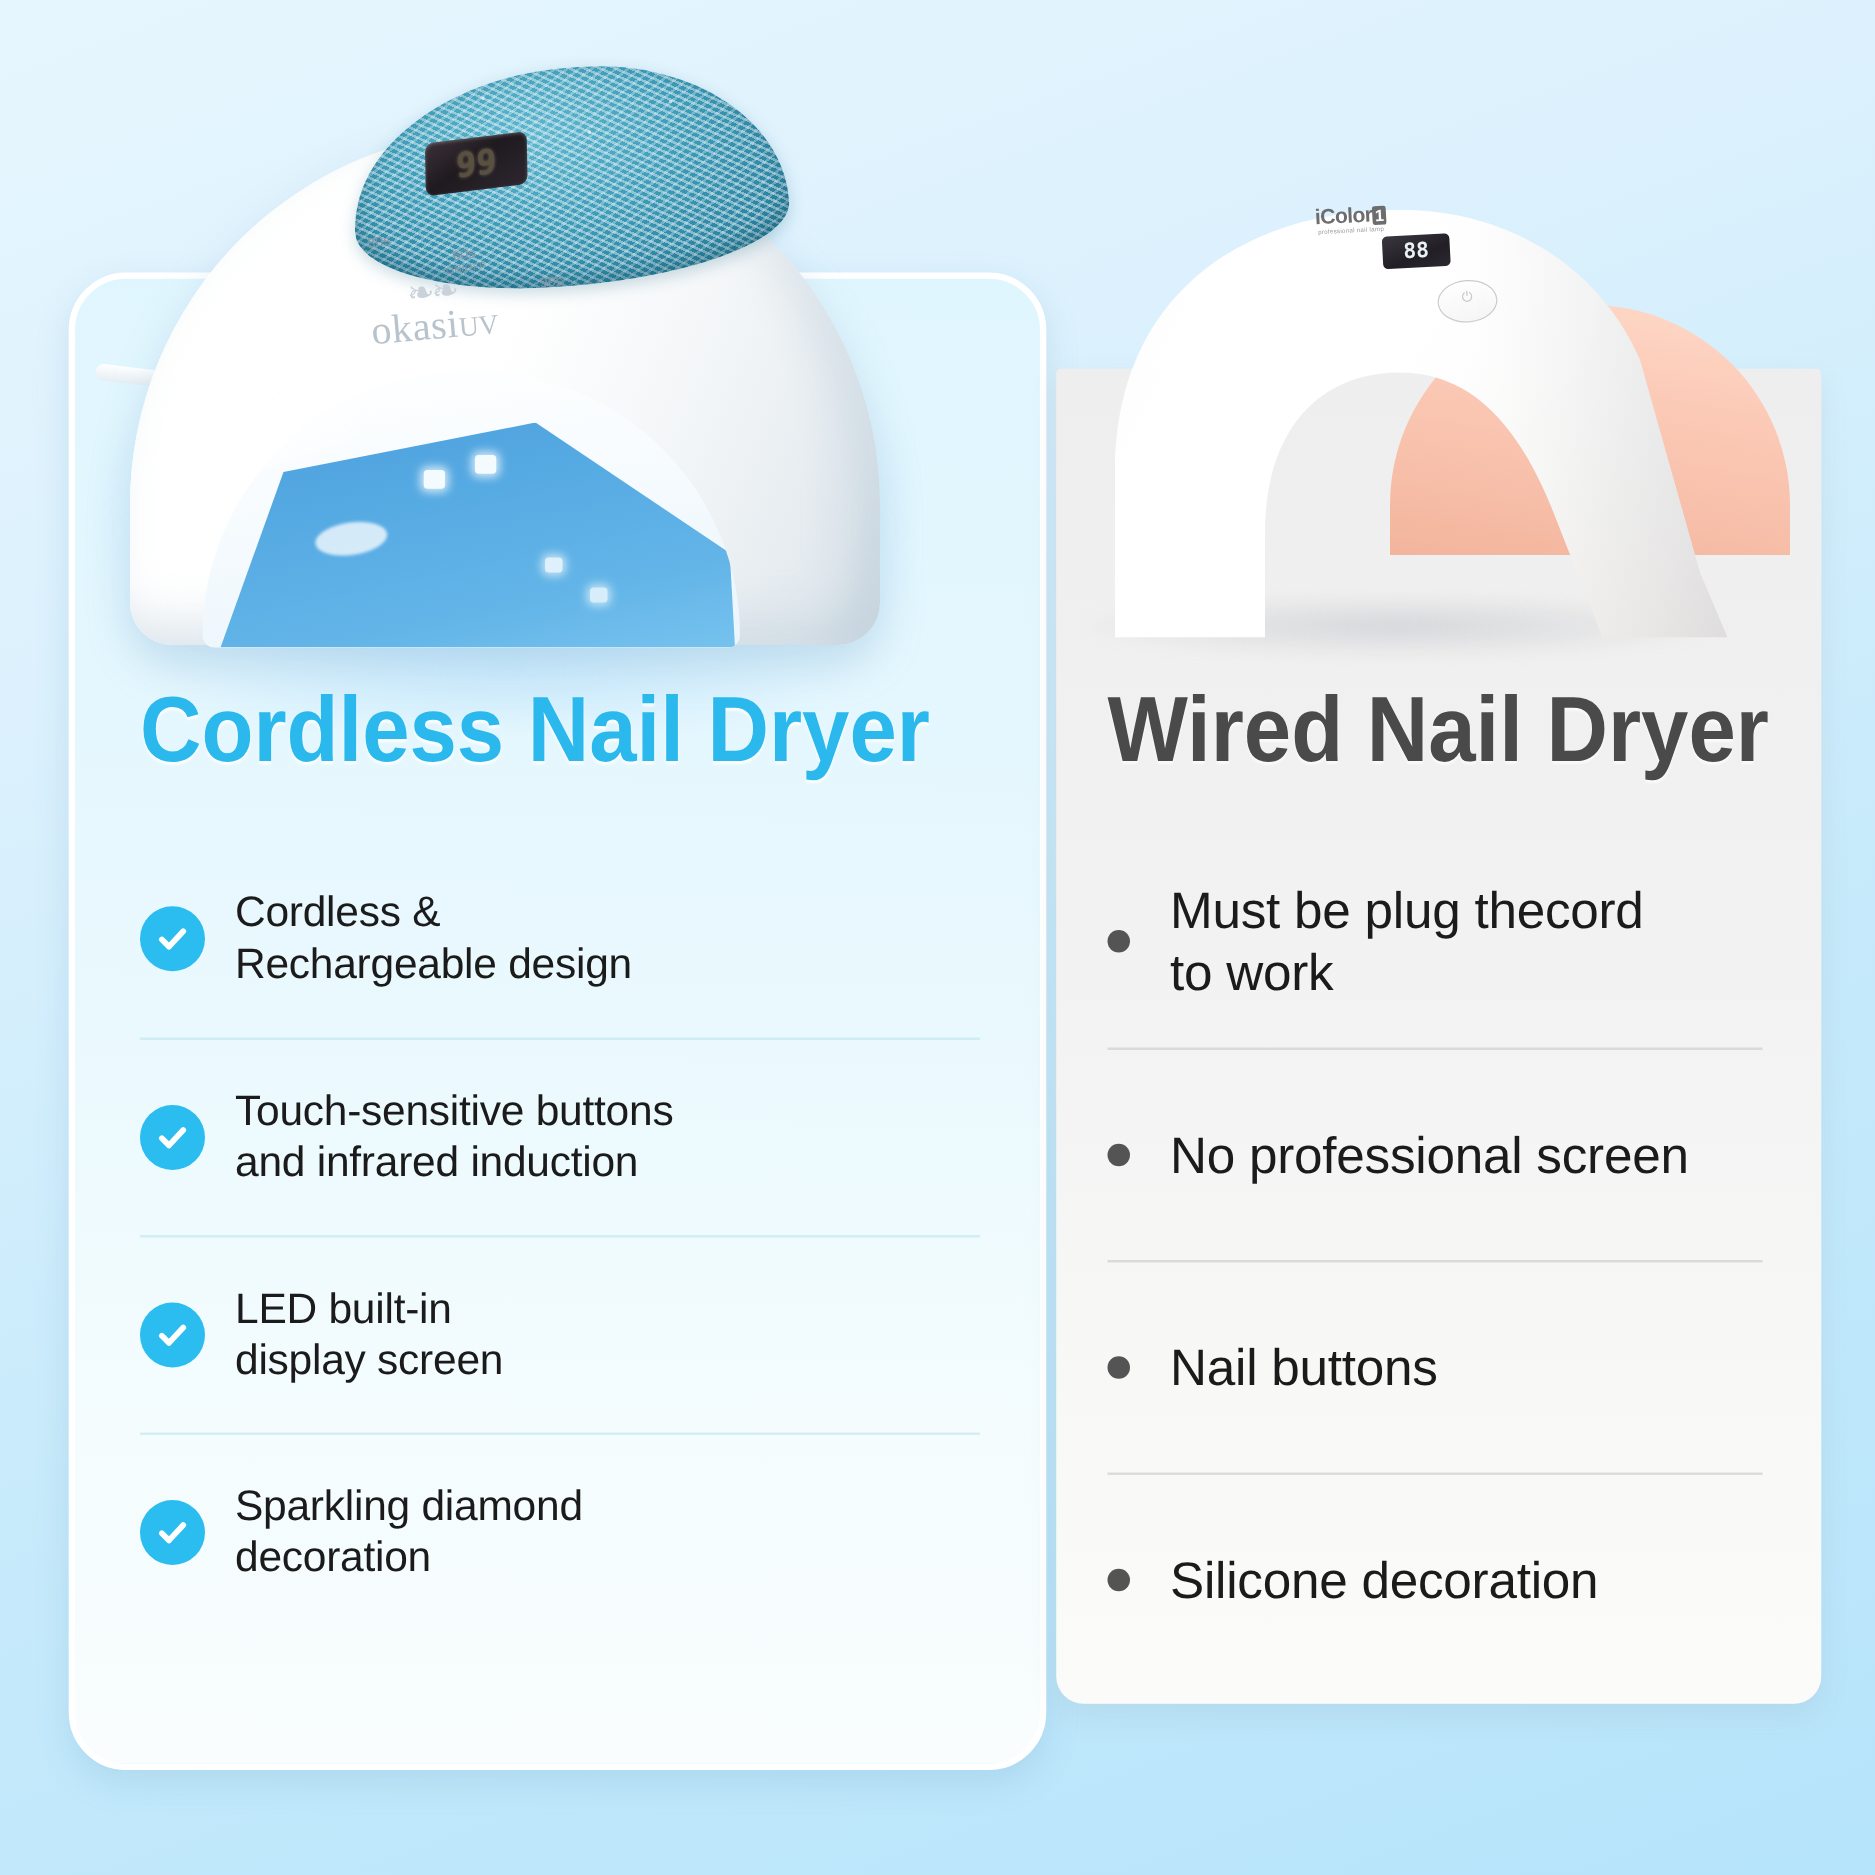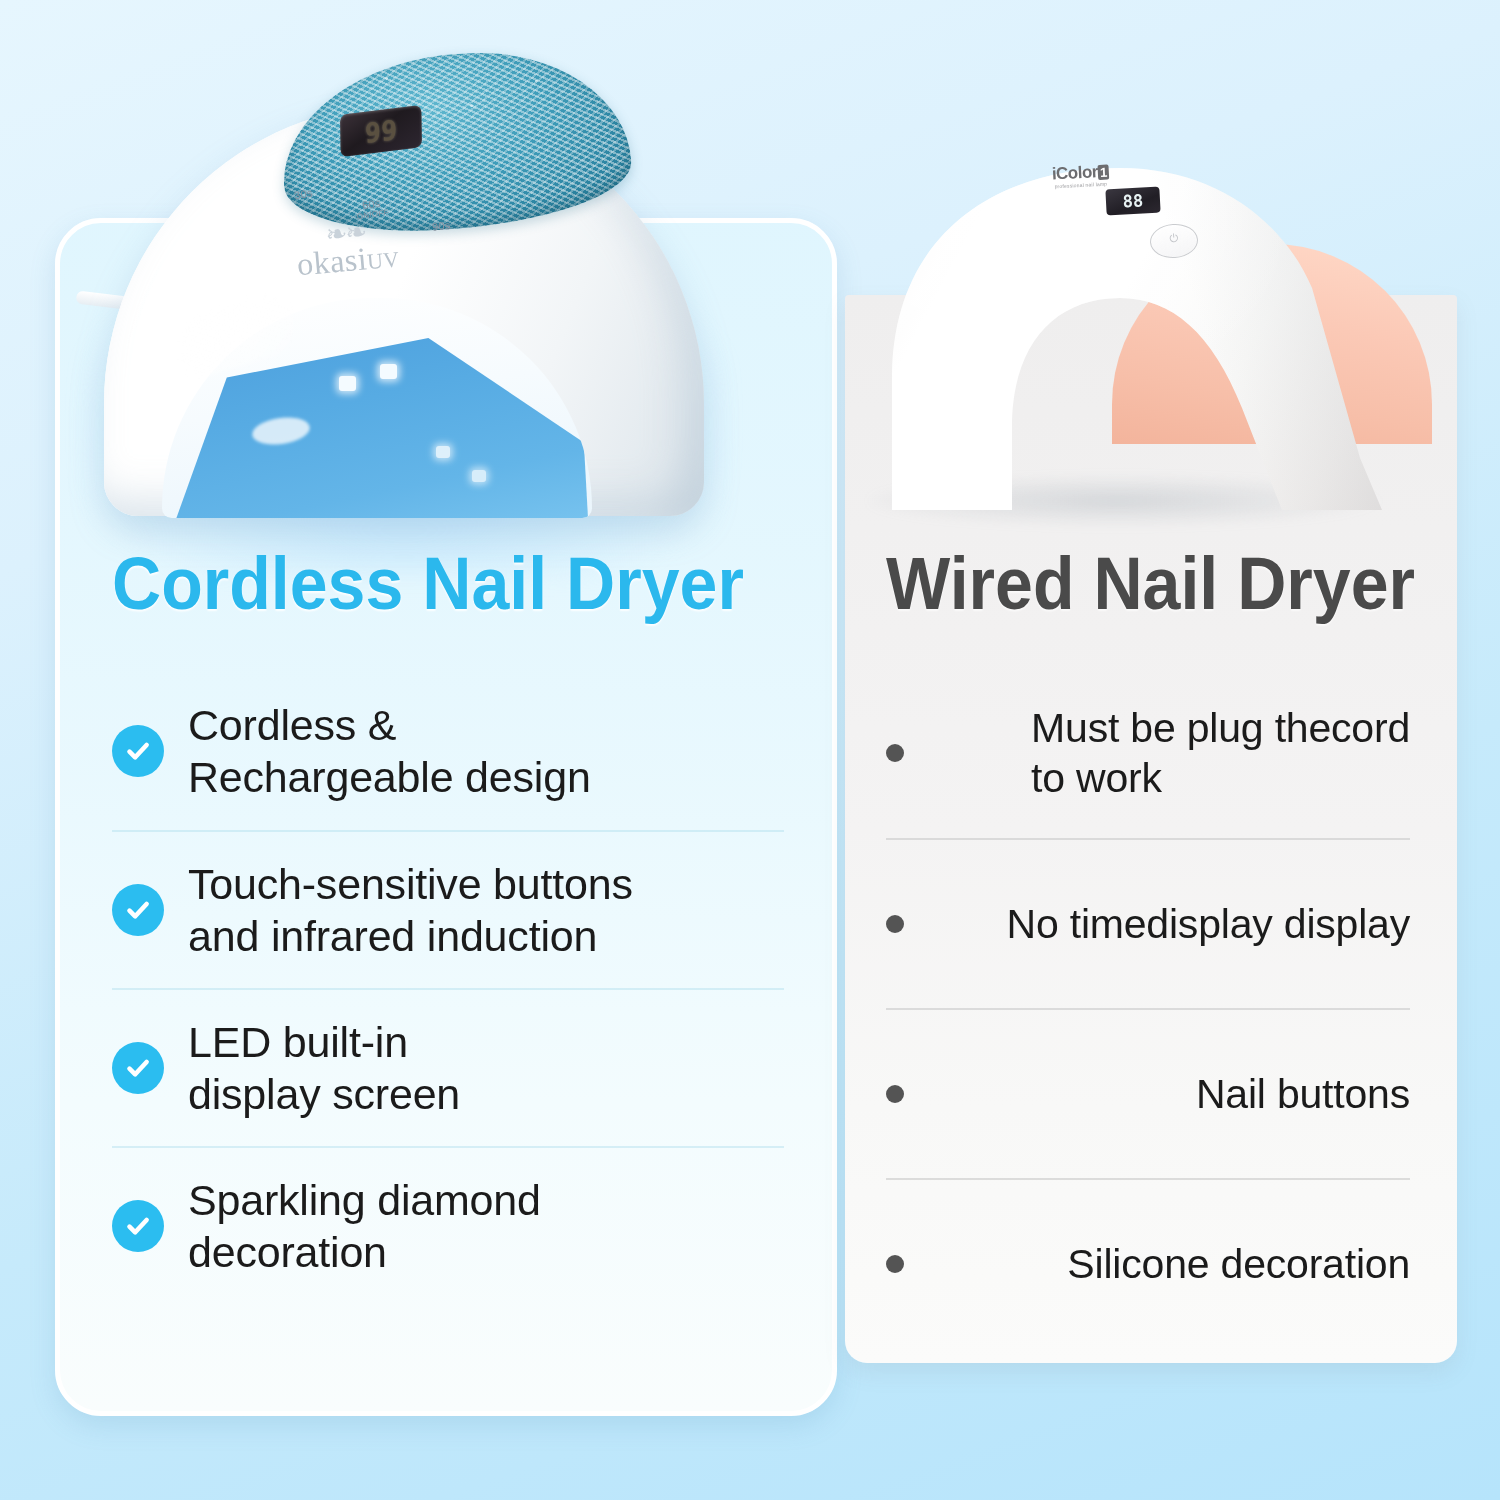--- a/index.html
+++ b/index.html
@@ -368,21 +368,21 @@
   }
   #list-cordless { left: 112px; top: 672px; width: 672px; }
   #list-wired    { left: 886px; top: 668px; width: 524px; }
 
   .feature-item {
     display: flex;
     align-items: center;
     box-sizing: border-box;
   }
   #list-cordless .feature-item { min-height: 158px; }
-  #list-wired .feature-item    { min-height: 170px; justify-content: space-between; }
+  #list-wired .feature-item    { min-height: 170px; }
 
   .feature-item + .feature-item {
     border-top: 2px solid rgba(175,222,238,0.45);
   }
   #list-wired .feature-item + .feature-item {
     border-top: 2px solid rgba(210,210,210,0.75);
   }
 
   
   .check-icon {
@@ -402,21 +402,21 @@
   .dot-icon {
     flex: 0 0 auto;
     width: 18px;
     height: 18px;
     margin-right: 32px;
     border-radius: 50%;
     background: #545454;
   }
 
   .feature-text {
-    font-size: 43px;
+    font-size: 34px;
     line-height: 1.22;
     color: #1b1b1b;
     letter-spacing: -0.2px;
   }
   #list-wired .feature-text {
     font-size: 41px;
     color: #1b1b1b;
   }
 </style>
 </head>
@@ -517,21 +517,21 @@
         <span class="feature-text">Sparkling diamond<br>decoration</span>
       </div>
     </div>
   <div class="feature-list" id="list-wired">
       <div class="feature-item">
         <span class="dot-icon"></span>
         <span class="feature-text">Must be plug thecord<br>to work</span>
       </div>
       <div class="feature-item">
         <span class="dot-icon"></span>
-        <span class="feature-text">No timedisplay display</span>
+        <span class="feature-text">No professional screen</span>
       </div>
       <div class="feature-item">
         <span class="dot-icon"></span>
         <span class="feature-text">Nail buttons</span>
       </div>
       <div class="feature-item">
         <span class="dot-icon"></span>
         <span class="feature-text">Silicone decoration</span>
       </div>
     </div>

